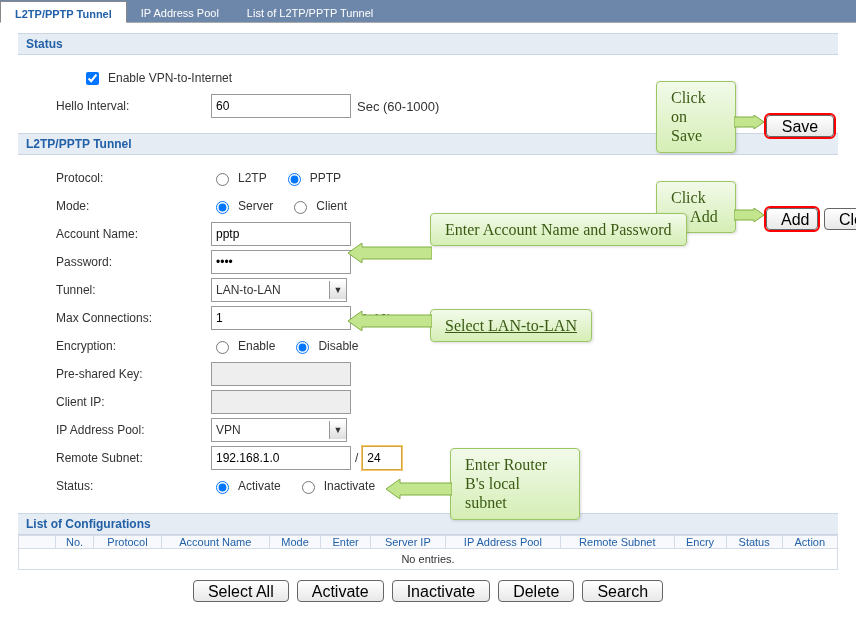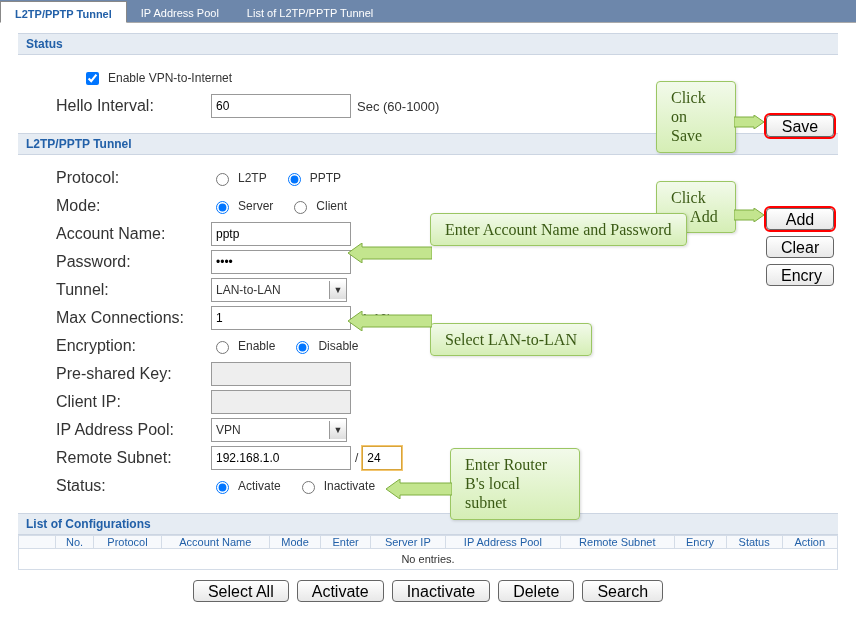--- a/index.html
+++ b/index.html
@@ -52,21 +52,21 @@
     padding: 6px 0 10px 38px;
   }
   .form-row {
     display: flex;
     align-items: center;
     margin: 6px 0;
     height: 22px;
   }
   .form-label {
     width: 155px;
-    font-size: 16px;
+    font-size: 12px;
   }
   input[type="text"], input[type="password"], select {
     border: 1px solid #999;
     padding: 2px 4px;
     font-size: 12px;
     height: 18px;
     box-sizing: content-box;
     background:#fff;
   }
   .field-med { width: 130px; }
@@ -99,21 +99,21 @@
     min-width: 52px;
     text-align:center;
     box-sizing:border-box;
     height:22px;
   }
   .side-btns {
     position: absolute;
     right: 22px;
     top: 185px;
     display: flex;
-    flex-direction: column;
+    flex-direction: row;
     gap: 6px;
     align-items:stretch;
     width:68px;
   }
   .side-btns .btn { width:100%; }
   .top-btn {
     position:absolute;
     right:22px; top:92px;
     width:68px;
   }
@@ -302,21 +302,21 @@
       </svg>
   </div>
 
   <div class="callout" style="left:430px; top:190px;">Enter Account Name and Password</div>
   <div class="arrow arrow-left" style="left:348px; top:220px;">
     <svg width="84" height="20">
         <polygon points="84,4 14,4 14,0 0,10 14,20 14,16 84,16" fill="#c3e58e" stroke="#7fae41"></polygon>
       </svg>
   </div>
 
-  <div class="callout" style="left:430px; top:300px;">Select LAN-to-LAN</div>
+  <div class="callout" style="left:430px; top:286px;text-decoration:underline;">Select LAN-to-LAN</div>
   <div class="arrow arrow-left" style="left:348px; top:288px;">
     <svg width="84" height="20">
         <polygon points="84,4 14,4 14,0 0,10 14,20 14,16 84,16" fill="#c3e58e" stroke="#7fae41"></polygon>
       </svg>
   </div>
 
   <div class="callout" style="left:450px; top:425px; width:100px;">Enter Router B's local subnet</div>
   <div class="arrow arrow-left" style="left:386px; top:456px;">
     <svg width="66" height="20">
         <polygon points="66,4 14,4 14,0 0,10 14,20 14,16 66,16" fill="#c3e58e" stroke="#7fae41"></polygon>

